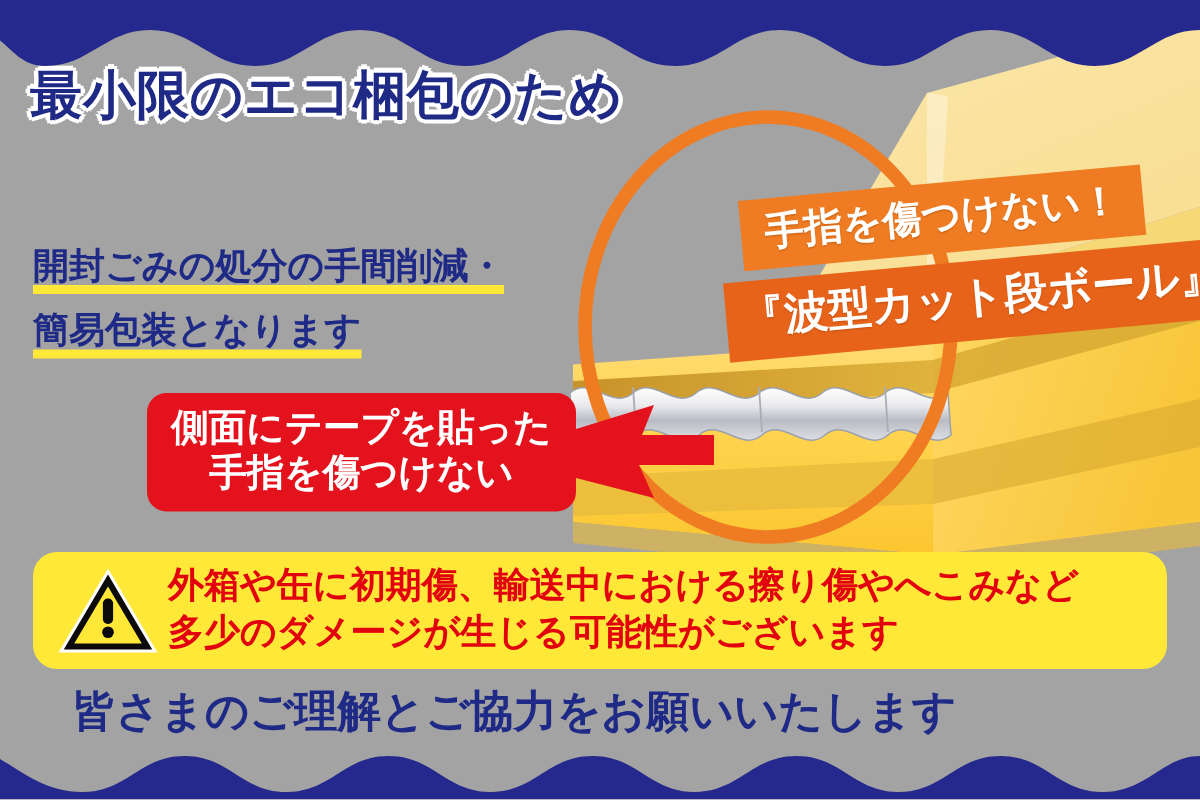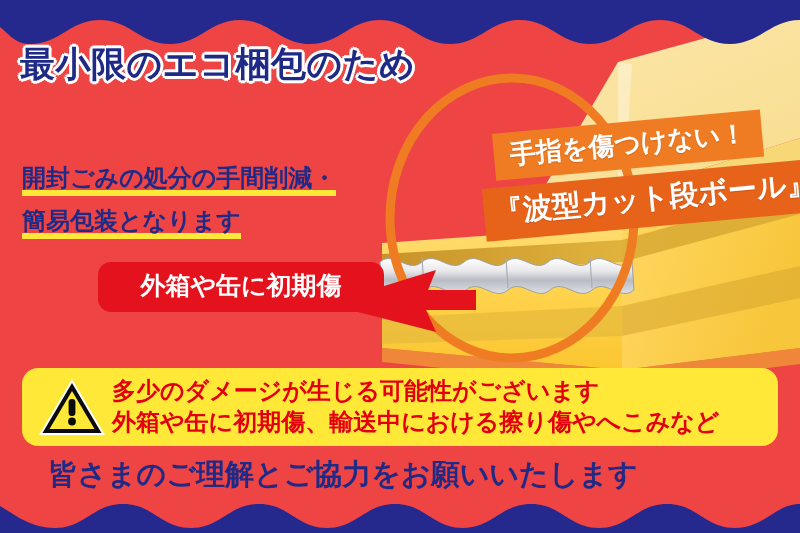--- a/index.html
+++ b/index.html
@@ -3,21 +3,21 @@
 <meta charset="utf-8">
 <style>
   html,body{margin:0;padding:0;}
   body{
     width:800px;height:533px;
     background:#ffffff;
     font-family:"Liberation Sans","DejaVu Sans",sans-serif;
     overflow:hidden;
     position:relative;
   }
-  .stage{position:relative;width:800px;height:533px;overflow:hidden;background:#ef4444;}
+  .stage{position:relative;width:800px;height:533px;overflow:hidden;background:#a3a3a3;}
 
   
   .wave-top{position:absolute;top:0;left:0;width:800px;height:46px;z-index:40;pointer-events:none;}
   .wave-bottom{position:absolute;bottom:0;left:0;width:800px;height:45px;z-index:40;pointer-events:none;}
 
   
   .box-art{position:absolute;left:322px;top:18px;width:478px;height:370px;z-index:5;}
 
   
   .headline{
@@ -209,39 +209,40 @@
     <span class="hl-line">最小限のエコ梱包のため</span>
   </div>
 
   <div class="subhead">
     <span class="sh-line">開封ごみの処分の手間削減・</span>
     <span class="sh-line">簡易包装となります</span>
   </div>
 
   <div class="callout-tail"></div>
   <div class="callout-red">
-    <span class="cr-line">外箱や缶に初期傷</span>
+    <span class="cr-line">側面にテープを貼った</span>
+    <span class="cr-line">手指を傷つけない</span>
   </div>
 
   <div class="banner-wrap">
     <div class="banner banner-1">手指を傷つけない！</div>
     <div class="banner banner-2">『波型カット段ボール』</div>
   </div>
 
   <div class="warn-box">
     <svg class="warn-icon" viewBox="0 0 72 64" aria-hidden="true">
       <path d="M36 4 L69 60 L3 60 Z" fill="#ffffff"></path>
       <path d="M36 8 L65.5 58 L6.5 58 Z" fill="#0b0b0b"></path>
       <path d="M36 16 L58.5 54 L13.5 54 Z" fill="#ffe838"></path>
       <rect x="32.6" y="24" width="6.8" height="17" rx="3.2" fill="#0b0b0b"></rect>
       <circle cx="36" cy="46.5" r="3.9" fill="#0b0b0b"></circle>
     </svg>
     <div class="warn-text">
+      <span class="wt-line">外箱や缶に初期傷、輸送中における擦り傷やへこみなど</span>
       <span class="wt-line">多少のダメージが生じる可能性がございます</span>
-      <span class="wt-line">外箱や缶に初期傷、輸送中における擦り傷やへこみなど</span>
     </div>
   </div>
 
   <div class="closing">皆さまのご理解とご協力をお願いいたします</div>
 
   <svg class="wave-top" viewBox="0 0 800 46" preserveAspectRatio="none" aria-hidden="true">
     <path d="M0,0 L800,0 L800,20
              C770,20 760,44 730,44
              C700,44 690,20 660,20
              C630,20 620,44 590,44

